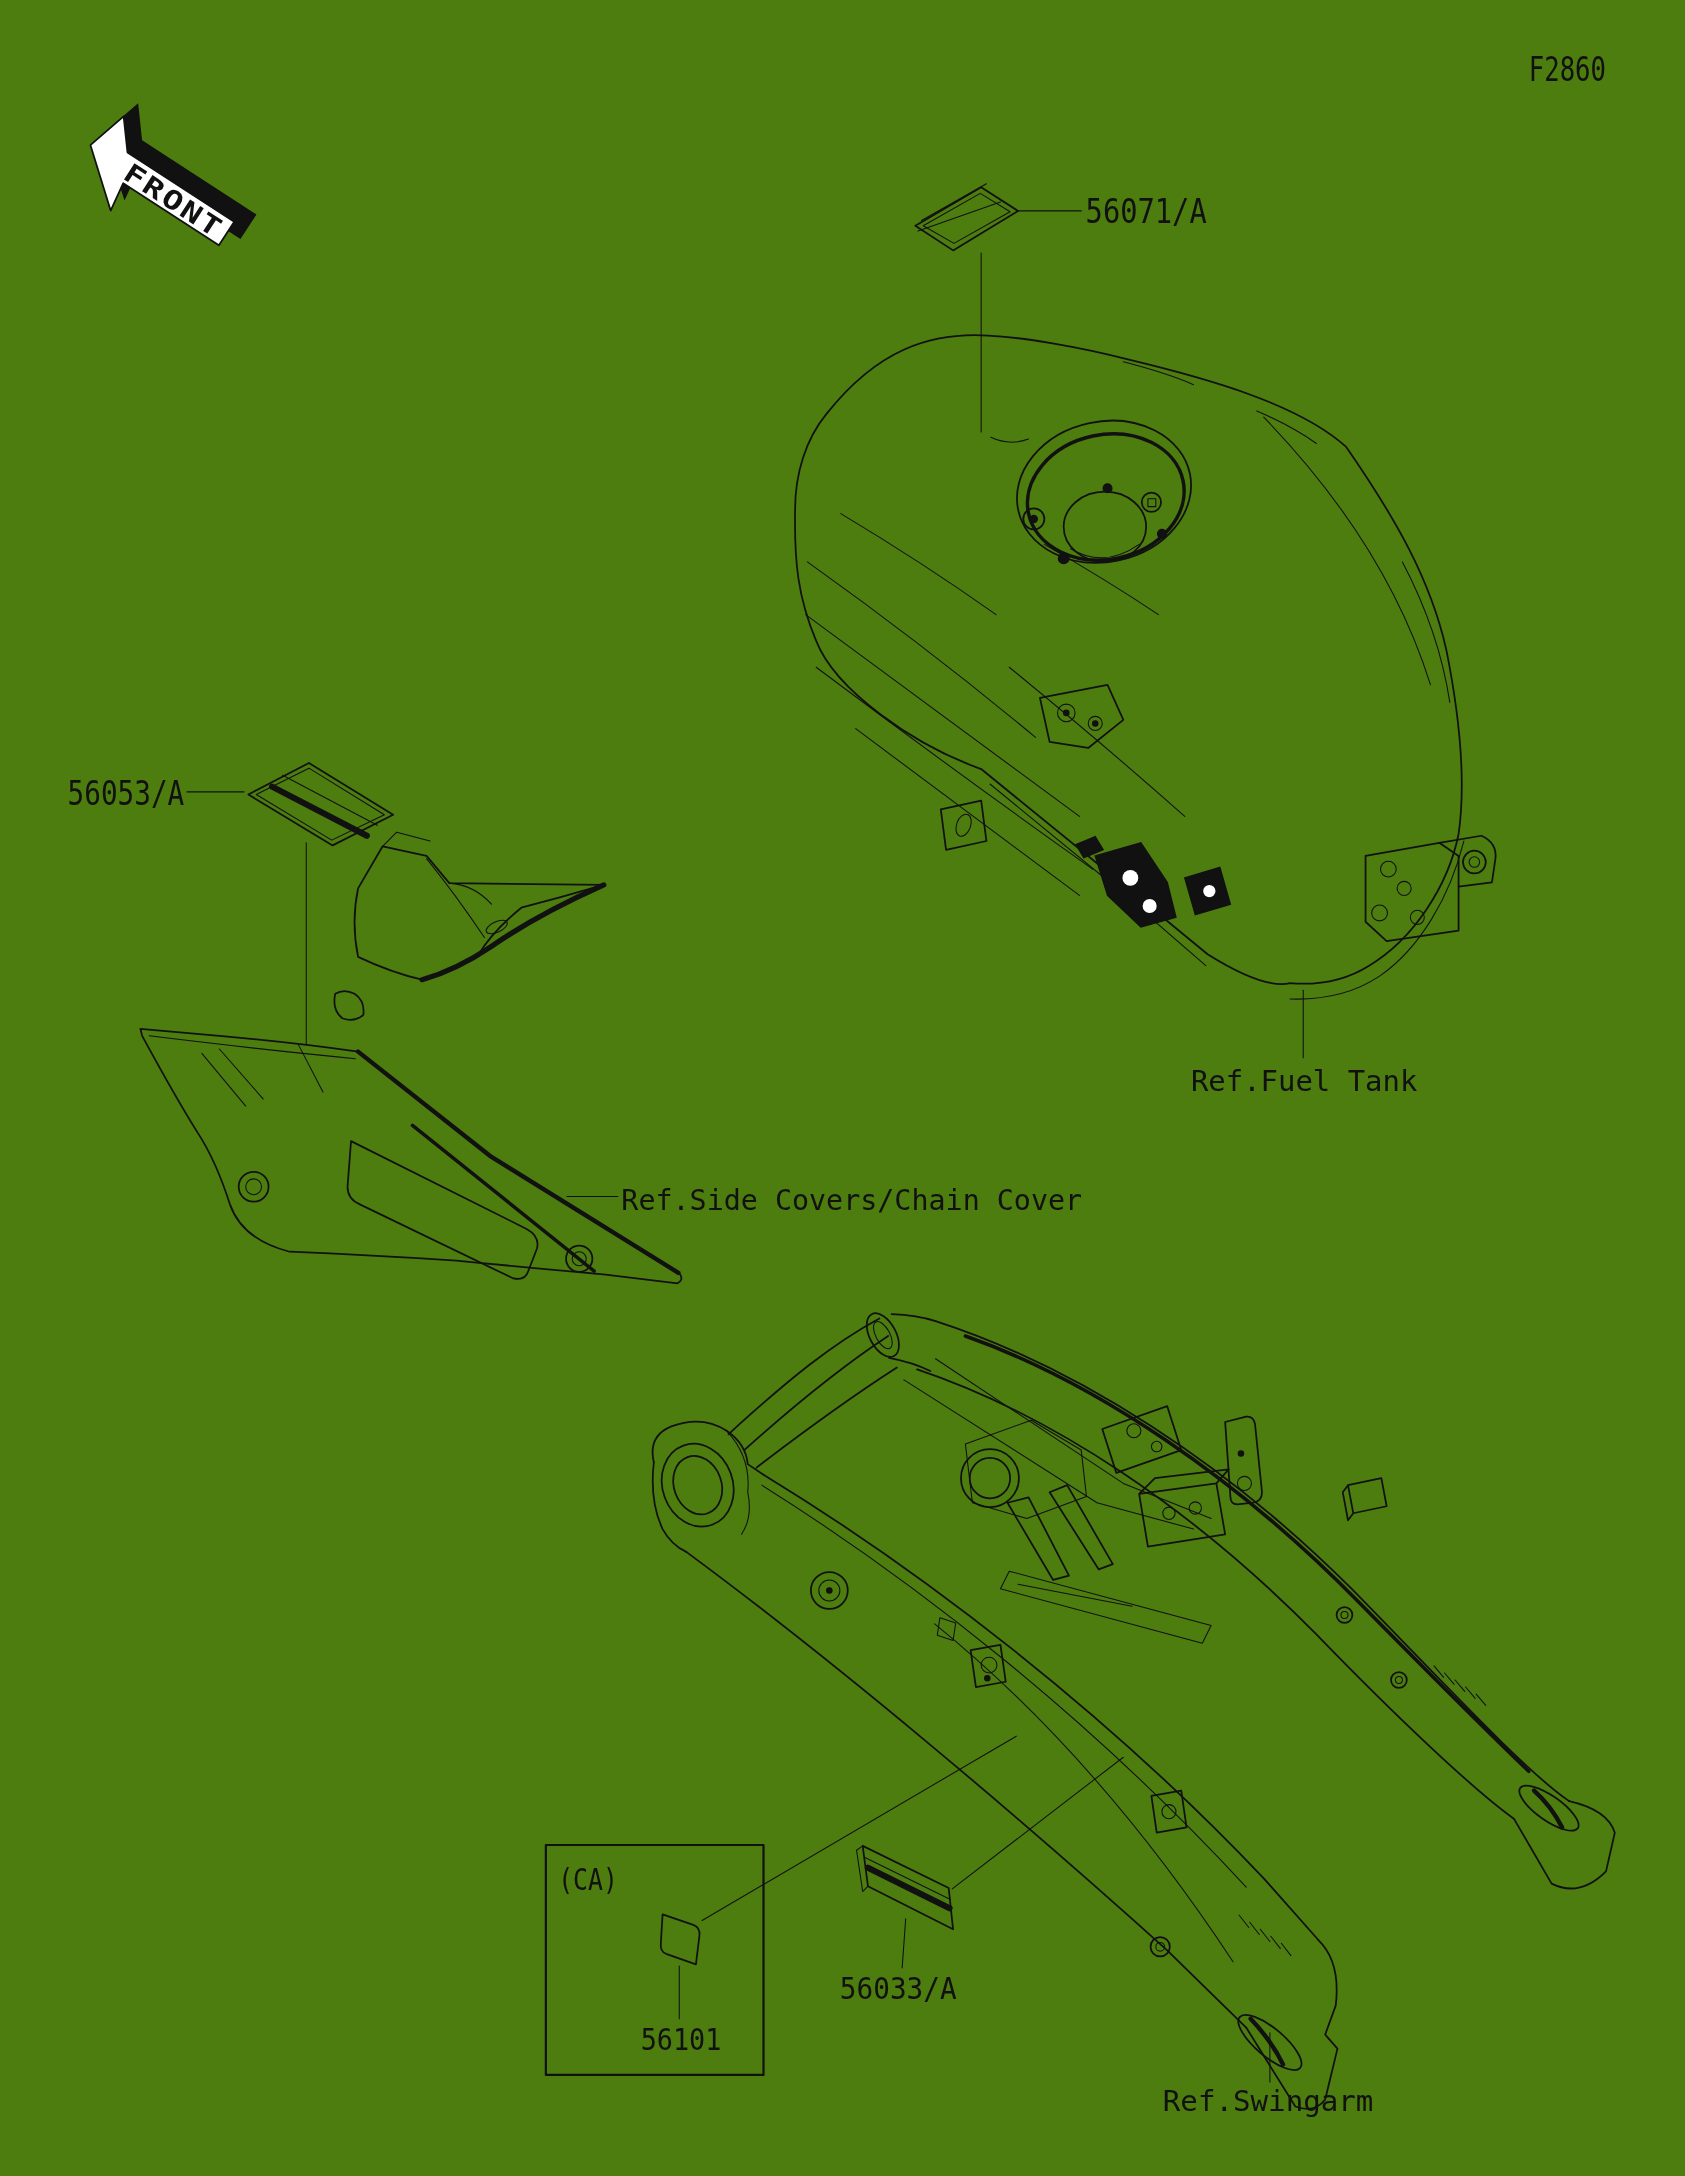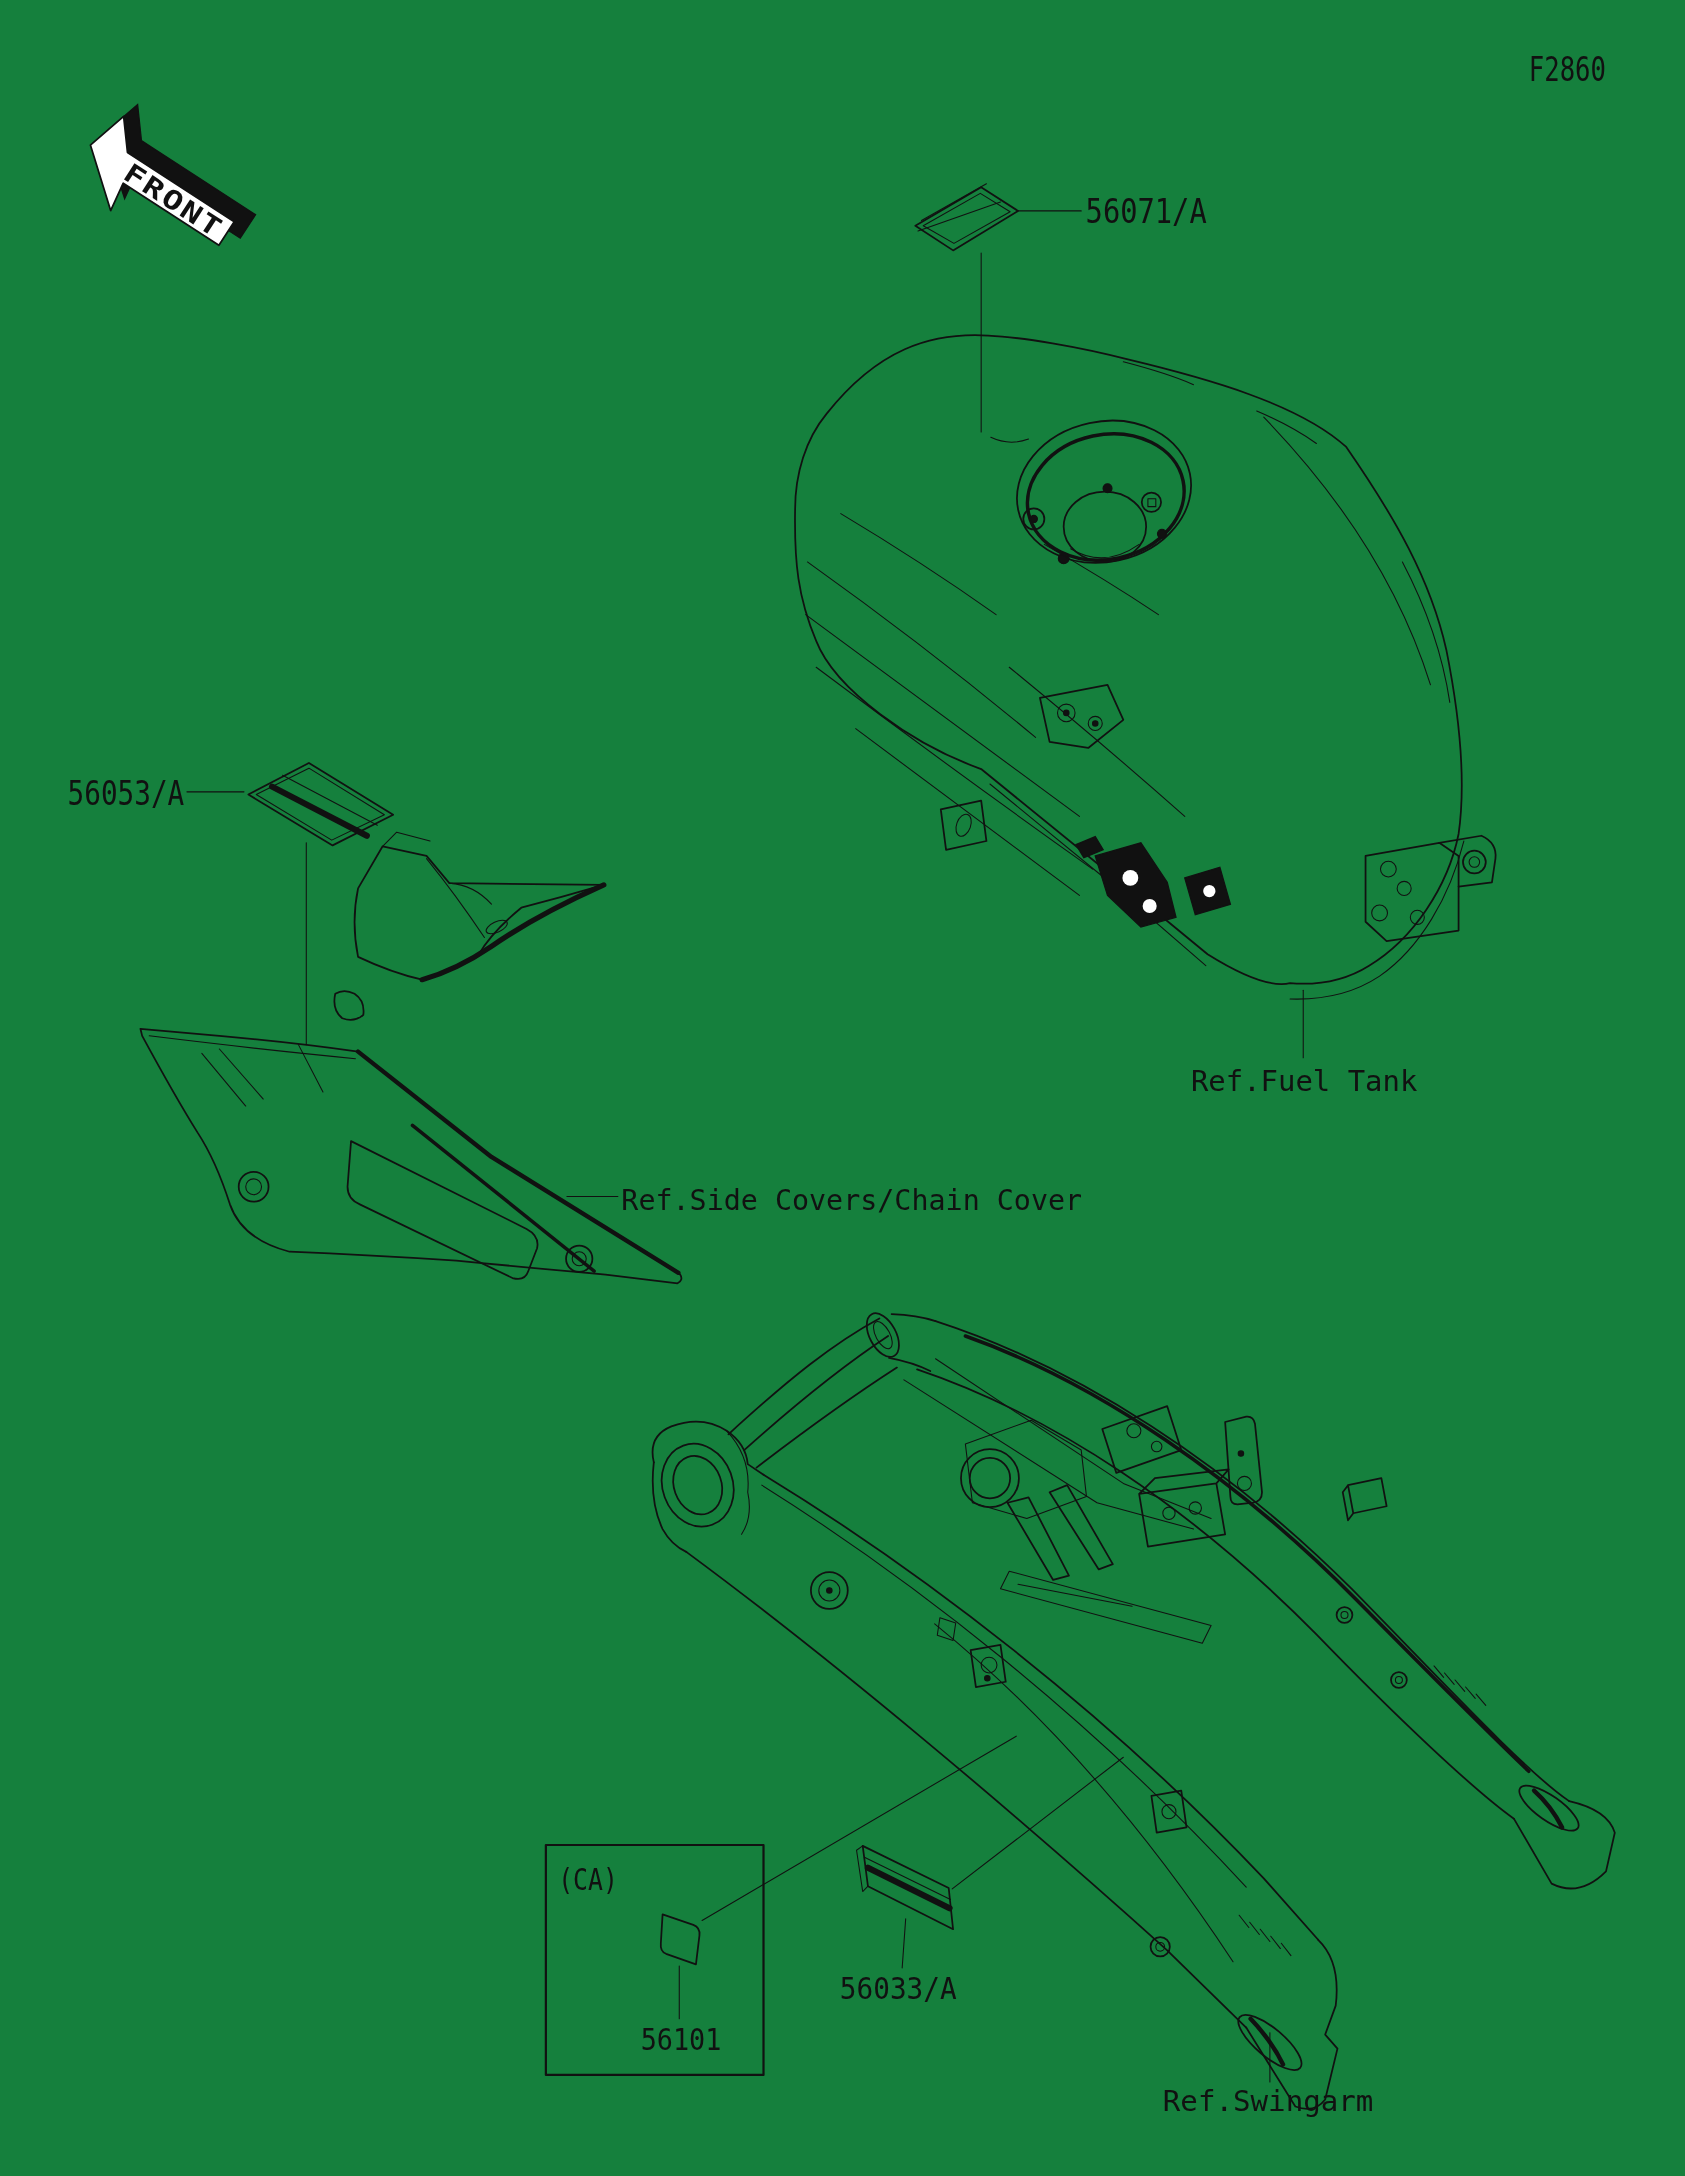--- a/index.html
+++ b/index.html
@@ -1,16 +1,16 @@
 <!DOCTYPE html>
 <html style="font-size:14px"><head>
 <meta charset="utf-8">
 <style>
   html,body{margin:0;padding:0;background:#e8e8e8;}
-  .page{position:relative;width:1685px;height:2177px;background:#15803d;overflow:hidden;}
+  .page{position:relative;width:1685px;height:2177px;background:#4d7c0f;overflow:hidden;}
   svg{position:absolute;left:0;top:0;}
   .ln{fill:none;stroke:#111111;stroke-width:2;stroke-linecap:round;stroke-linejoin:round;}
   .thick{stroke-width:5;}
   .thin{stroke-width:1.2;}
   .solid{fill:#111111;stroke:#111111;stroke-width:1.5;}
   .whitefill{fill:#ffffff;}
   .lbl{font-family:"DejaVu Sans Mono",monospace;fill:#111111;}
   .part{font-size:38px;}
   .part-sm{font-size:35px;}
   .ref{font-size:33px;}

